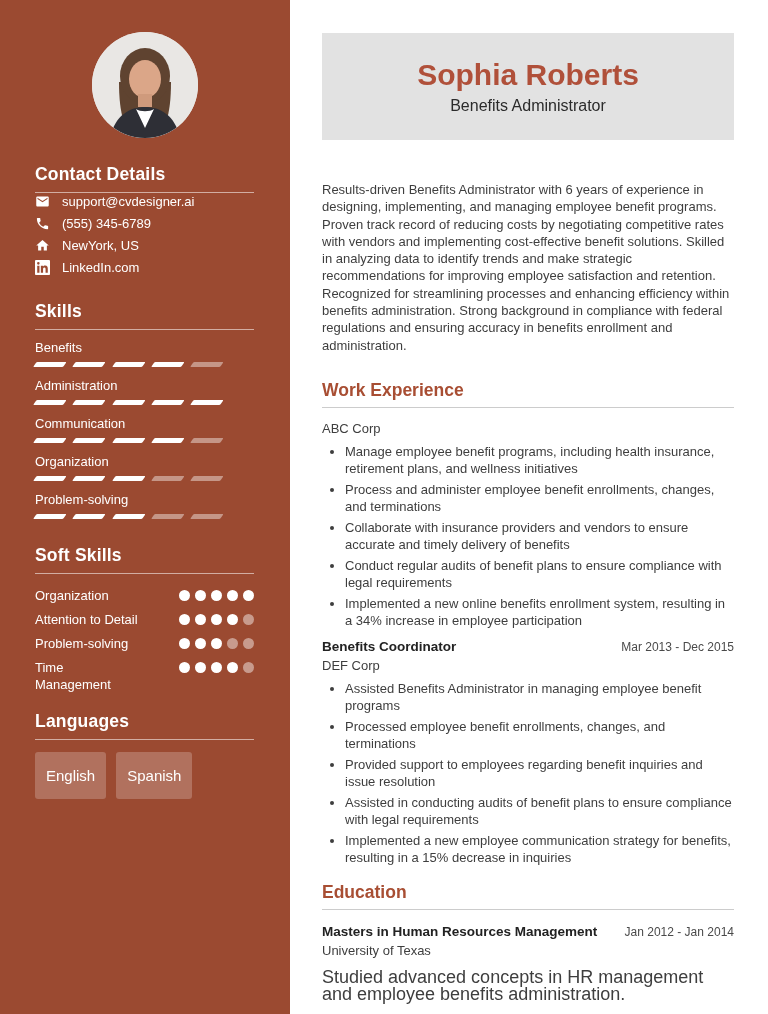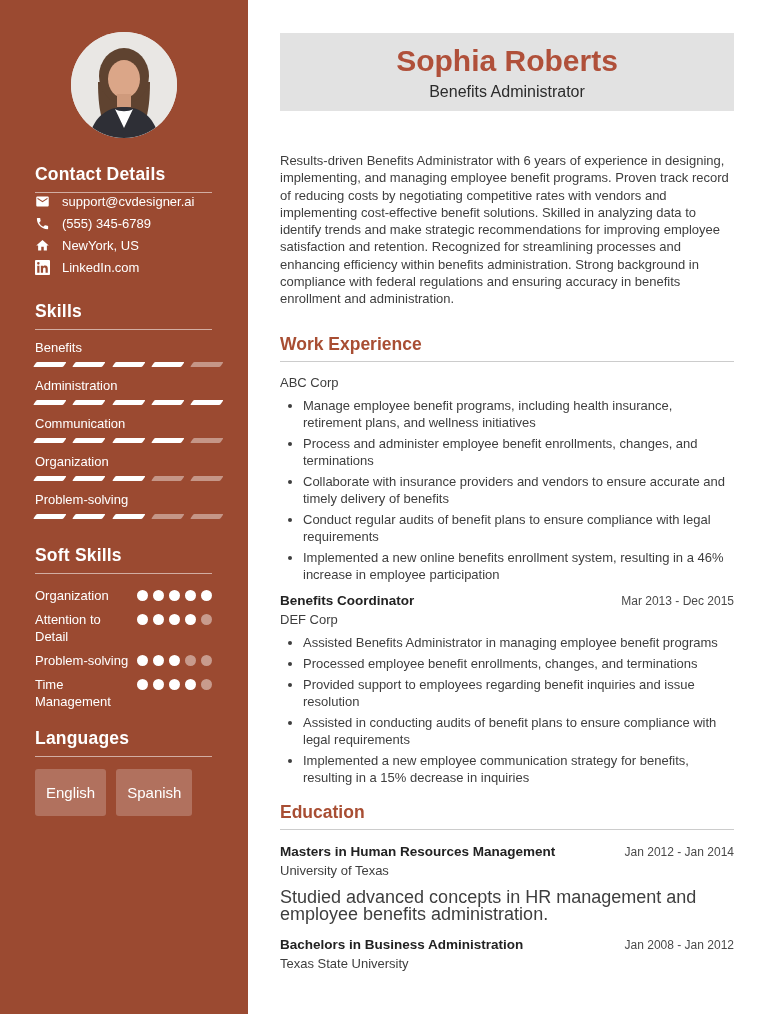--- a/index.html
+++ b/index.html
@@ -9,21 +9,21 @@
     --header-box-bg:#e2e2e2;
     --body-text:#3e3e3e;
     --rule-light:#cccccc;
   }
   *{margin:0;padding:0;box-sizing:border-box;}
   html,body{width:768px;height:1014px;overflow:hidden;background:#fff;}
   body{font-family:"Liberation Sans",sans-serif;color:var(--body-text);}
   .page{position:relative;width:768px;height:1014px;display:flex;overflow:hidden;background:#fff;}
 
   
-  .sidebar{width:248px;flex-shrink:0;background:var(--sidebar-bg);color:#fff;padding:0 36px 20px 35px;}
+  .sidebar{width:290px;flex-shrink:0;background:var(--sidebar-bg);color:#fff;padding:0 36px 20px 35px;}
   .avatar-wrap{width:106px;height:106px;border-radius:50%;overflow:hidden;margin:32px auto 0;background:#e9e7e4;}
   .avatar-wrap svg{display:block;width:100%;height:100%;}
   .side-section{margin-top:26px;}
   .side-h{font-size:17.5px;font-weight:700;color:#fff;letter-spacing:.2px;}
   .side-rule{border-bottom:1.5px solid rgba(255,255,255,.55);margin-top:7px;}
   .contact-list{list-style:none;}
   .contact-item{display:flex;align-items:center;gap:12px;margin-bottom:6px;font-size:13px;height:16px;}
   .cicon{width:15px;height:15px;display:inline-flex;align-items:center;justify-content:center;flex-shrink:0;}
   .cicon svg{width:15px;height:15px;fill:#fff;}
   .skills-list{margin-top:10px;}
@@ -39,21 +39,21 @@
   .dots{display:flex;gap:5px;padding-top:3px;}
   .dot{width:11px;height:11px;border-radius:50%;}
   .dot.on{background:#fff;}
   .dot.off{background:rgba(255,255,255,.45);}
   .lang-sec{margin-top:18px;}
   .pill-row{display:flex;gap:10px;margin-top:12px;}
   .pill{background:rgba(255,255,255,.22);border-radius:3px;padding:16px 11px;font-size:15px;line-height:15px;}
 
   
   .main{flex:1;padding:0 34px 0 32px;background:#fff;}
-  .namebox{margin-top:33px;height:78px;background:var(--header-box-bg);display:flex;flex-direction:column;align-items:center;justify-content:center;}
+  .namebox{margin-top:33px;height:107px;background:var(--header-box-bg);display:flex;flex-direction:column;align-items:center;justify-content:center;}
   .name{font-size:30px;font-weight:700;color:var(--accent-name);line-height:1.1;}
   .headline{font-size:16px;color:#2b2b2b;margin-top:6px;}
   .summary{margin-top:41px;font-size:13px;line-height:17.3px;color:var(--body-text);}
   .main-section{margin-top:26px;}
   .main-h{font-size:17.5px;font-weight:700;color:var(--accent-heading);}
   .main-rule{border-bottom:1px solid var(--rule-light);margin-top:6px;margin-bottom:13px;}
   .jobrow{display:flex;justify-content:space-between;align-items:flex-start;}
   .job-title{font-size:13.5px;font-weight:700;color:#222;line-height:17px;}
   .job-date{font-size:12px;color:#4a4a4a;white-space:nowrap;padding-top:2px;}
   .job-co{font-size:13px;color:var(--body-text);margin-top:3px;}
@@ -249,21 +249,21 @@
       <h2 class="main-h">Work Experience</h2>
       <div class="main-rule"></div>
 
       <div class="job-block">
         <div class="job-co">ABC Corp</div>
         <ul class="bullets">
             <li>Manage employee benefit programs, including health insurance, retirement plans, and wellness initiatives</li>
             <li>Process and administer employee benefit enrollments, changes, and terminations</li>
             <li>Collaborate with insurance providers and vendors to ensure accurate and timely delivery of benefits</li>
             <li>Conduct regular audits of benefit plans to ensure compliance with legal requirements</li>
-            <li>Implemented a new online benefits enrollment system, resulting in a 46% increase in employee participation</li>
+            <li>Implemented a new online benefits enrollment system, resulting in a 34% increase in employee participation</li>
           </ul>
       </div>
 
       <div class="job-block">
         <div class="jobrow">
           <div class="job-title">Benefits Coordinator</div>
           <div class="job-date">Mar 2013 - Dec 2015</div>
         </div>
         <div class="job-co">DEF Corp</div>
         <ul class="bullets">

